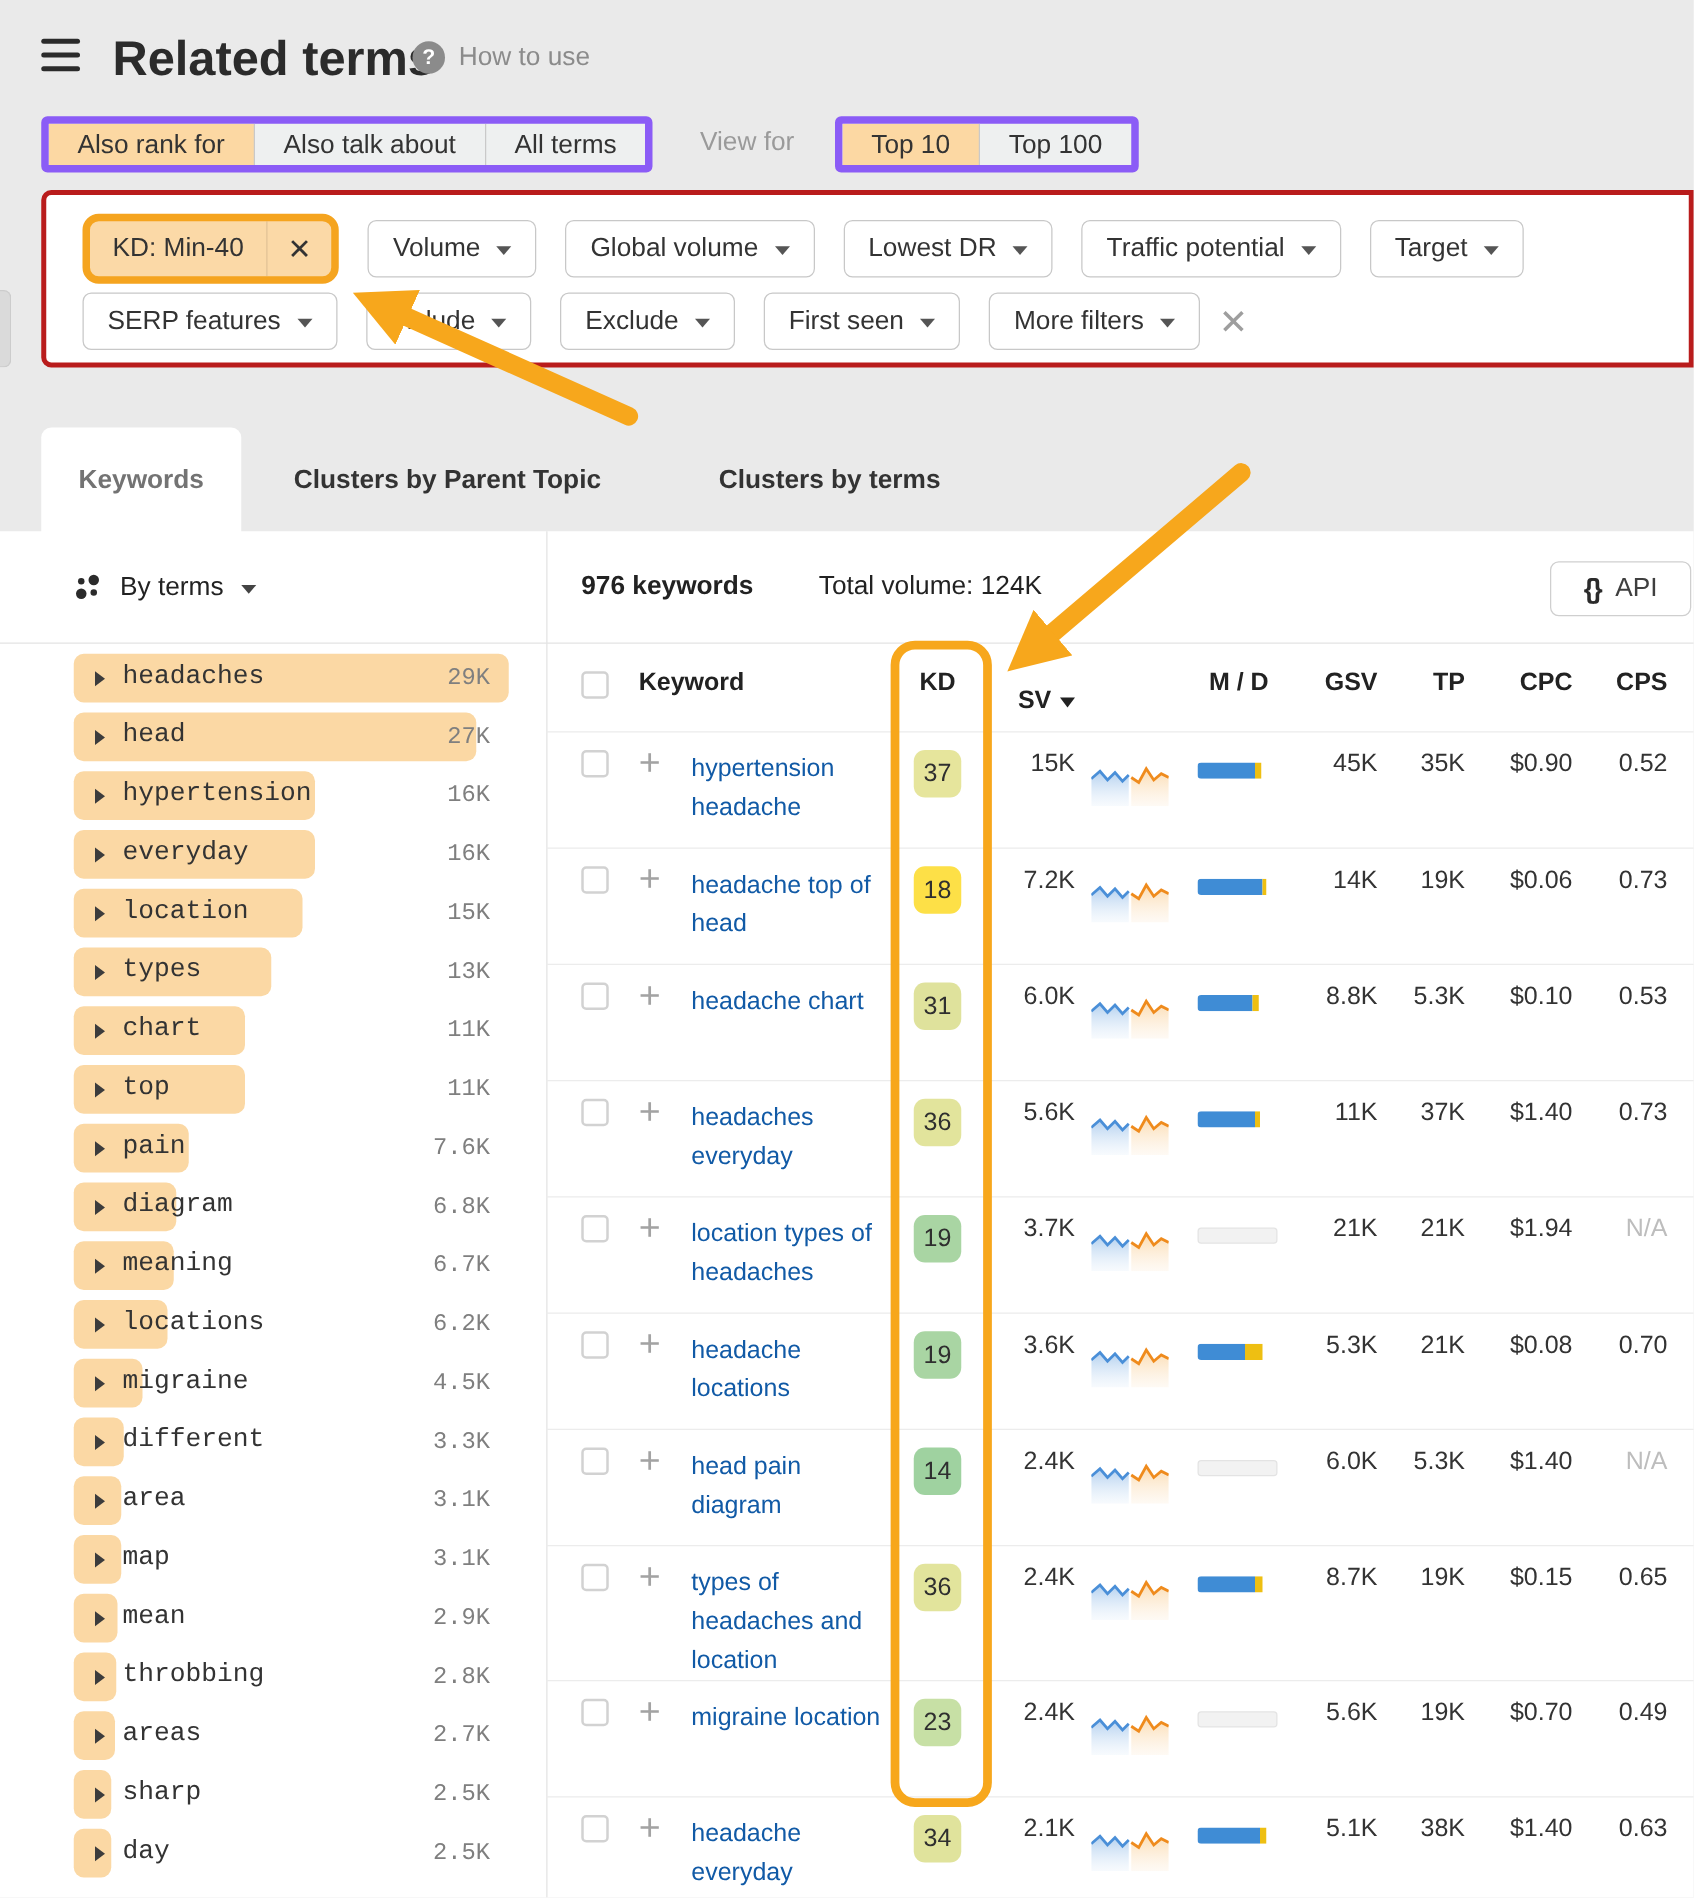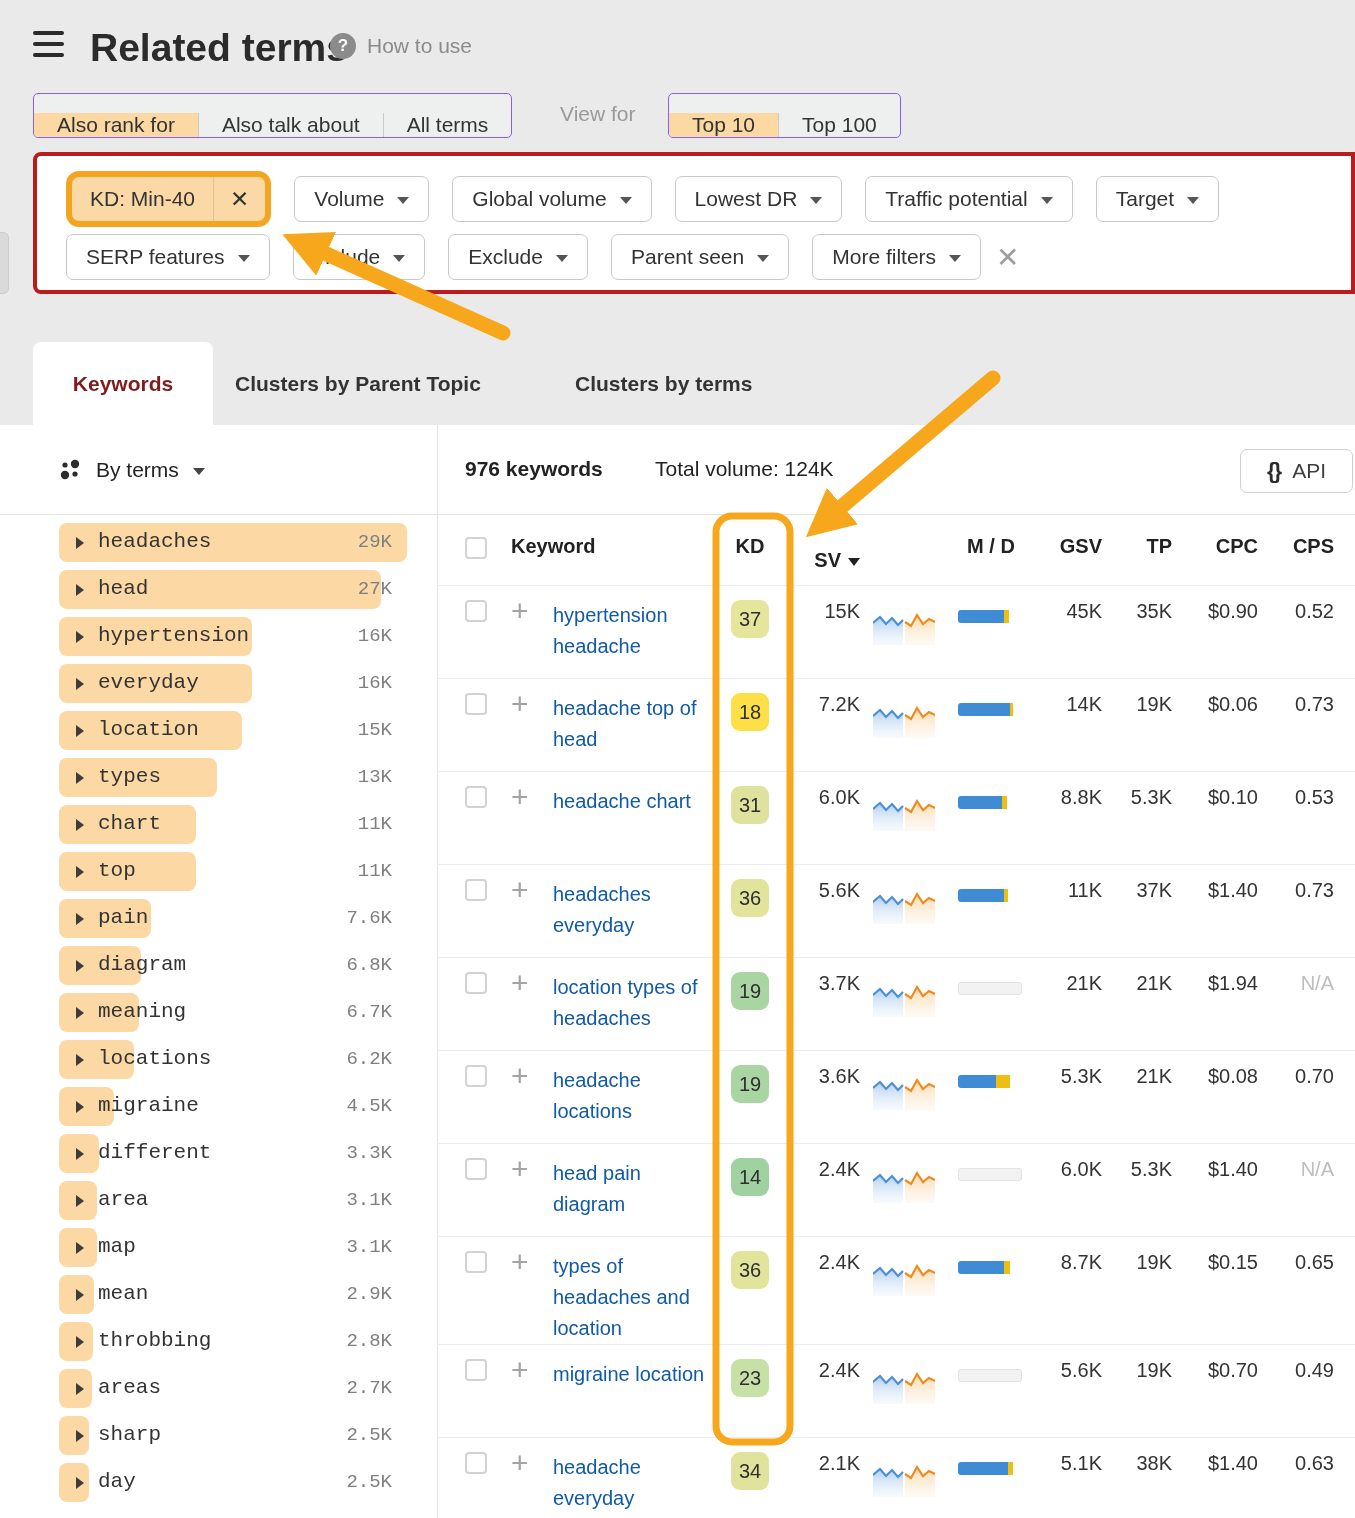--- a/index.html
+++ b/index.html
@@ -10,22 +10,22 @@
   }
   
   .hamburger { position:absolute; left:33px; top:31px; width:31px; height:26px; cursor:pointer; }
   .hamburger span { display:block; height:4px; background:#2b2b2b; border-radius:2px; margin-bottom:7px; }
   .page-title { position:absolute; left:90px; top:26px; font-size:39px; font-weight:bold; color:#2b2b2b; }
   .help { position:absolute; left:330px; top:33px; display:flex; align-items:center; gap:11px; }
   .help-circle { width:26px; height:26px; border-radius:50%; background:#8b8b8b; color:#fff;
     font-size:17px; font-weight:bold; display:flex; align-items:center; justify-content:center; }
   .help-label { font-size:21px; color:#8b8b8b; }
   
-  .seg { position:absolute; display:flex; height:45px; border:1px solid #8b5cf6; border-radius:5px;
-    overflow:hidden; background:#eef0f0;align-items:flex-end; }
+  .seg { position:absolute; display:flex; height:45px; border:6px solid #8b5cf6; border-radius:5px;
+    overflow:hidden; background:#eef0f0; }
   .seg-a { left:33px; top:93px; }
   .seg-b { left:668px; top:93px; }
   .seg .seg-item { display:flex; align-items:center; padding:0 23px; font-size:21px; color:#333;
     border-right:1px solid #c9c9c9; cursor:pointer; background:transparent; }
   .seg .seg-item:last-child { border-right:none; }
   .seg .selected { background:#fcd8a3; }
   .view-for { position:absolute; left:560px; top:102px; font-size:21px; color:#9a9a9a; }
   
   .filter-card { position:absolute; left:33px; top:152px; width:1322px; height:142px;
     background:#fff; border:4px solid #b91c1c; border-radius:8px 0 0 8px; }
@@ -38,23 +38,23 @@
     border-top:7px solid #555; margin-top:3px; }
   .kd-chip { display:flex; align-items:stretch; height:56px; background:#fbd9a7;
     border:6px solid #f5a41f; border-radius:13px; overflow:hidden; }
   .kd-chip .chip-label { display:flex; align-items:center; padding:0 18px; font-size:21px; color:#333; }
   .kd-chip .chip-x { display:flex; align-items:center; padding:0 16px; font-size:23px; color:#333;
     border-left:1px solid rgba(0,0,0,0.10); cursor:pointer; }
   .clear-x { font-size:28px; color:#9e9e9e; cursor:pointer; margin-left:-8px; }
   .left-strip { position:absolute; left:0; top:232px; width:9px; height:62px; background:#dadada;
     border:1px solid #cccccc; border-left:none; border-radius:0 6px 6px 0; }
   
-  .rtab-active { position:absolute; left:33px; top:342px; width:180px; height:84px; background:#fff;
+  .rtab-active { position:absolute; left:33px; top:342px; width:160px; height:84px; background:#fff;
     border-radius:8px 8px 0 0; display:flex; align-items:center; justify-content:center;
-    font-size:21px; font-weight:bold; color:#7f1d1d; cursor:pointer; }
+    font-size:21px; font-weight:bold; color:#737373; cursor:pointer; }
   .rtab { position:absolute; top:342px; height:84px; display:flex; align-items:center;
     font-size:21px; font-weight:bold; color:#333; cursor:pointer; }
   .rtab-2 { left:235px; } .rtab-3 { left:575px; }
   
   .content { position:absolute; left:0; top:425px; width:1355px; height:1093px; background:#fff; }
   .vline { position:absolute; left:437px; top:0; bottom:0; width:1px; background:#e3e3e3; }
   .hline { position:absolute; left:0; right:0; top:89px; height:1px; background:#e3e3e3; }
   
   .group-by { position:absolute; left:60px; top:33px; display:flex; align-items:center; gap:14px; cursor:pointer; }
   .group-by .gb-label { font-size:21px; color:#222; }
@@ -160,21 +160,21 @@
     </div>
     <div class="fbtn">
       <span>Include</span>
       <span class="caret-down"></span>
     </div>
     <div class="fbtn">
       <span>Exclude</span>
       <span class="caret-down"></span>
     </div>
     <div class="fbtn">
-      <span>Parent seen</span>
+      <span>First seen</span>
       <span class="caret-down"></span>
     </div>
     <div class="fbtn">
       <span>More filters</span>
       <span class="caret-down"></span>
     </div>
     <span class="clear-x">✕</span>
   </div>
 </div>
 <div class="left-strip"></div>

